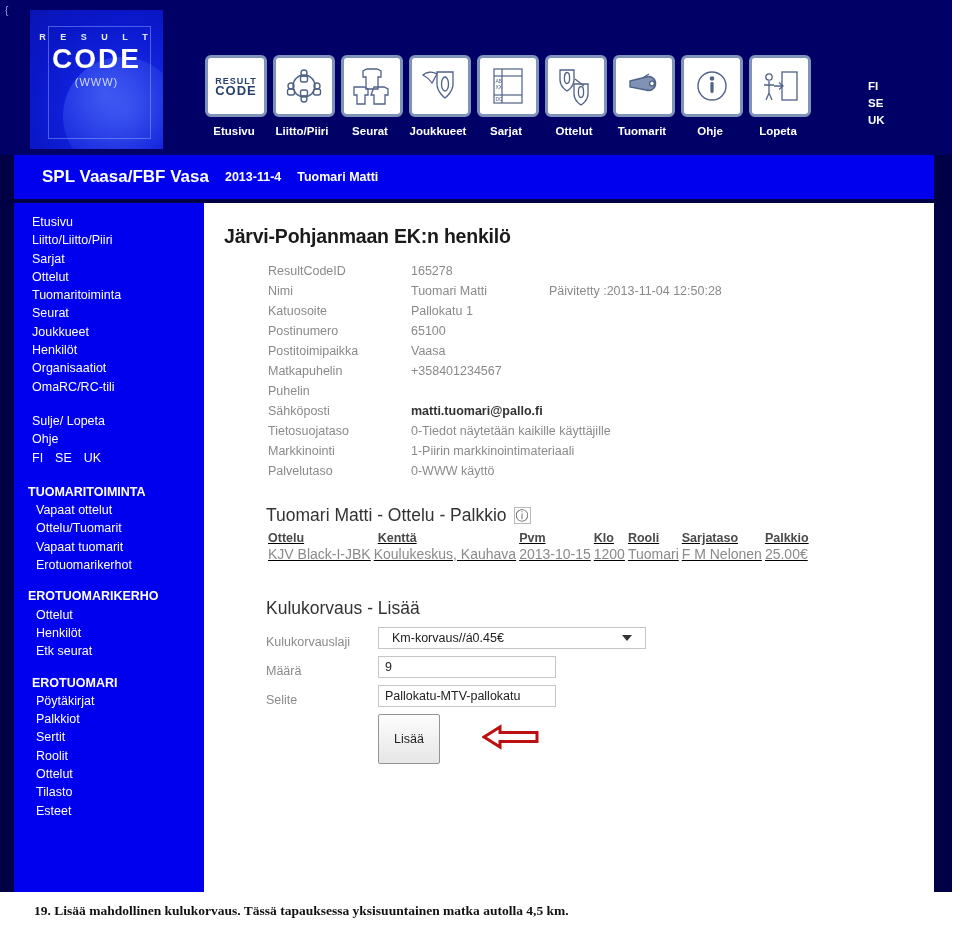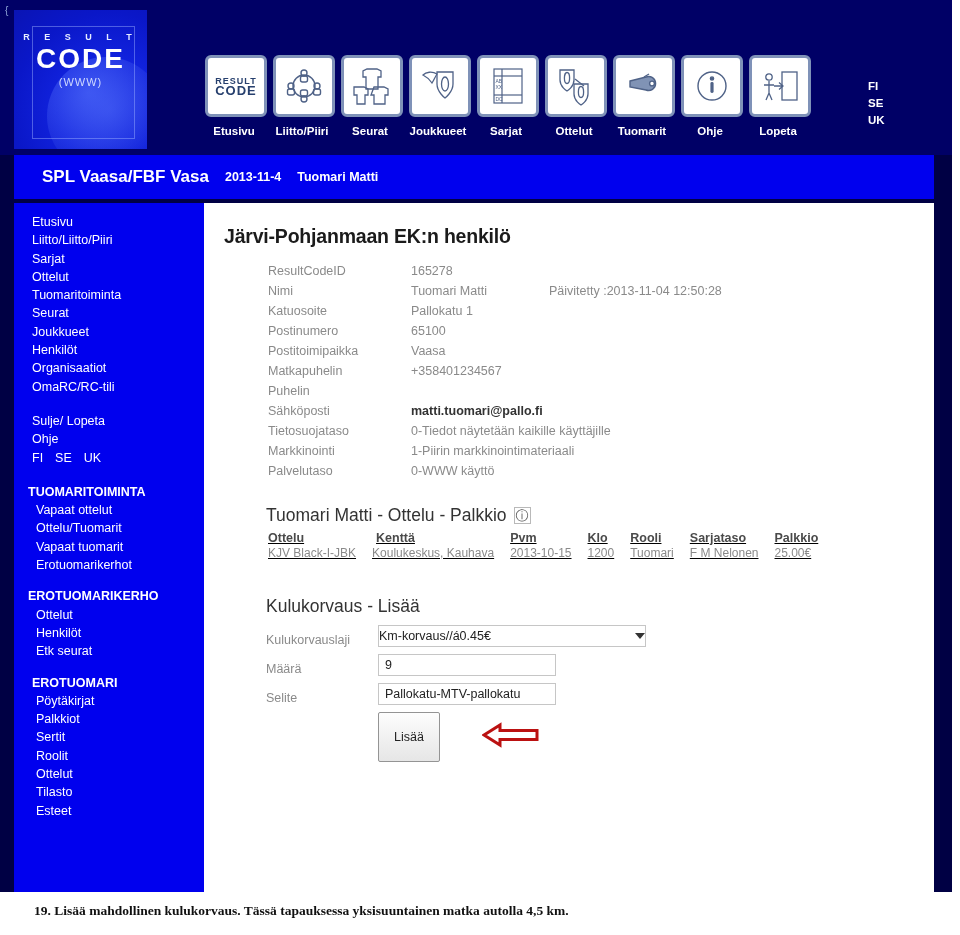--- a/index.html
+++ b/index.html
@@ -24,21 +24,21 @@
   
   .topbar {
     position: absolute; left:0; top:0; width:952px; height:155px;
     background:#000066;
   }
   .brace {
     position:absolute; left:5px; top:6px;
     color:#8fa6d8; font-size:10px; line-height:10px;
   }
   .logo {
-    position:absolute; left:14px; top:10px; width:133px; height:139px;
+    position:absolute; left:30px; top:10px; width:133px; height:139px;
     background: radial-gradient(circle at 72% 72%, #2a3fe8 0%, #1122dd 38%, #0a17c8 70%, #0a14b4 100%);
     background-color:#0a17c8;
     overflow:hidden;
   }
   .logo .globe {
     position:absolute; right:-18px; bottom:-26px; width:118px; height:118px;
     border-radius:50%;
     background: radial-gradient(circle at 35% 30%, rgba(90,120,255,.55), rgba(40,60,220,.15) 70%, rgba(30,50,200,0) 100%);
   }
   .logo .inner {
@@ -130,37 +130,37 @@
     font-size:12px; color:#555; line-height:1;
   }
   .sq-icon.circle-i { font-size:13px; }
 
   .mtbl { margin:5px 0 0 64px; border-collapse:collapse;text-decoration:underline; }
   .mtbl th {
     font-size:12.5px; font-weight:bold; color:#4a4a4a; text-align:left;
     padding:0 9px 1px 0; white-space:nowrap;
   }
   .mtbl td {
-    font-size:12px; color:#8a8a8a; text-align:left;
-    padding:0 16px 0 0; white-space:nowrap;
+    font-size:14px; color:#8a8a8a; text-align:left;
+    padding:0 3px 0 0; white-space:nowrap;
   }
   .mtbl th.c-kentta { padding-left:4px; }
 
   .kk-head { margin:34px 0 0 62px; }
   .kk-cols { margin:4px 0 0 68px; font-size:12.5px; font-weight:bold; color:#4a4a4a; }
 
   h2.form-title {
     margin:36px 0 0 62px; font-size:17.5px; color:#333333; font-weight:normal;
   }
   .form-rows { margin:8px 0 0 62px; }
   .frow { display:flex; align-items:flex-end; margin-bottom:7px; }
   .flabel { width:112px; font-size:12.5px; color:#8a8a8a; }
   .fselect {
     width:268px; height:22px; border:1px solid #c6c6c6; background:#ffffff;
-    font-size:12.5px; color:#222; padding:0 0; display:flex; align-items:center;
+    font-size:12.5px; color:#222; padding:0 13px; display:flex; align-items:center;
     justify-content:space-between; font-family:"Liberation Sans", sans-serif;
   }
   .caret { width:0;height:0;border-left:5px solid transparent;border-right:5px solid transparent;border-top:6px solid #333; }
   .finput {
     width:178px; height:22px; border:1px solid #c6c6c6; background:#ffffff;
     font-size:12.5px; color:#222; padding:0 6px; line-height:20px;
     font-family:"Liberation Sans", sans-serif;
   }
   .fbtnrow { display:flex; align-items:center; margin-left:112px; margin-top:5px; }
   .fbtn {

